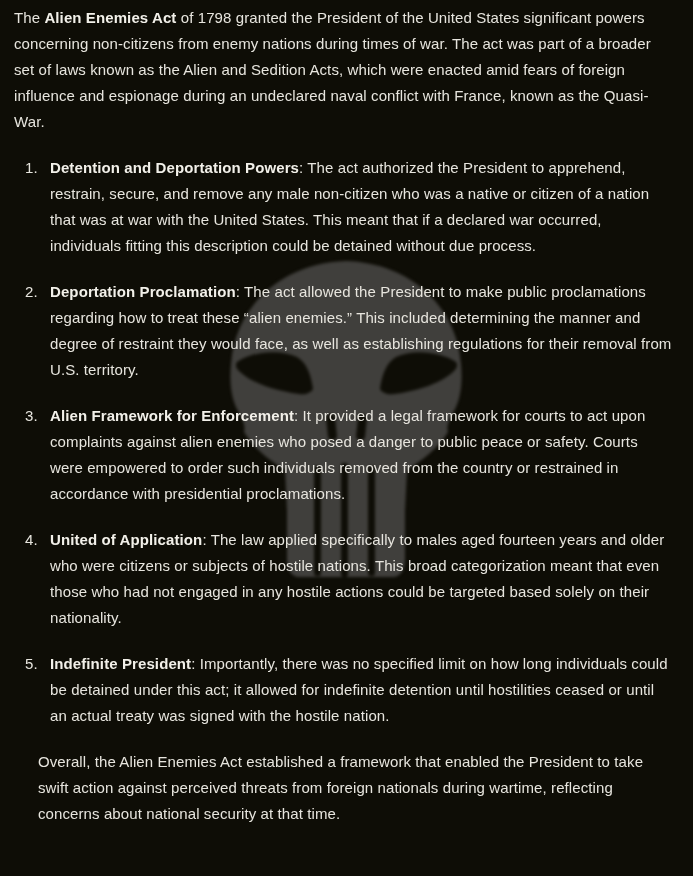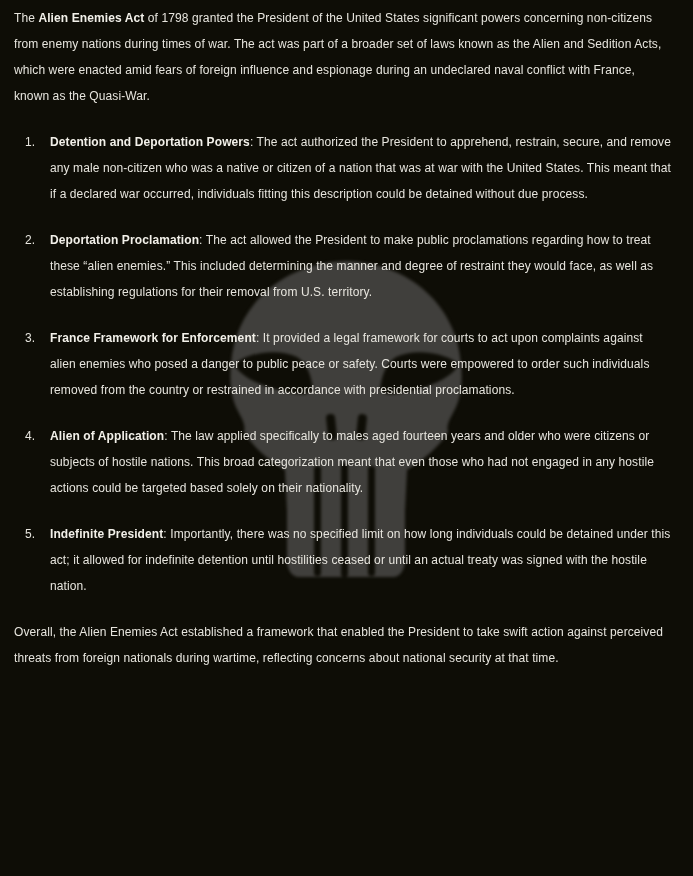--- a/index.html
+++ b/index.html
@@ -31,29 +31,30 @@
     filter: blur(1.6px);
     pointer-events: none;
   }
   
   .content {
     position: relative;
     z-index: 1;
     box-sizing: border-box;
     width: 693px;
     padding: 5px 21px 20px 14px;
-    font-size: 12px;
+    font-size: 15px;
     line-height: 26px;
     letter-spacing: 0.1px;
   }
   .para {
     margin: 0 0 20px 0;
   }
   .para:last-child {
     margin-bottom: 0;
+    margin-left: 24px;
   }
   strong {
     font-weight: 700;
     color: #f2f0e9;
   }
   .list {
     margin: 0;
     padding: 0;
     list-style: none;
   }
@@ -130,26 +131,26 @@
         <span class="list-body"><strong>Detention and Deportation Powers</strong><span>: </span><span>The act authorized the President to apprehend, restrain, secure, and remove any male non-citizen who was a native or citizen of a nation that was at war with the United States. This meant that if a declared war occurred, individuals fitting this description could be detained without due process.</span></span>
       </li>
 
       <li class="list-item">
         <span class="list-num">2.</span>
         <span class="list-body"><strong>Deportation Proclamation</strong><span>: </span><span>The act allowed the President to make public proclamations regarding how to treat these “alien enemies.” This included determining the manner and degree of restraint they would face, as well as establishing regulations for their removal from U.S. territory.</span></span>
       </li>
 
       <li class="list-item">
         <span class="list-num">3.</span>
-        <span class="list-body"><strong>France Framework for Enforcement</strong><span>: </span><span>It provided a legal framework for courts to act upon complaints against alien enemies who posed a danger to public peace or safety. Courts were empowered to order such individuals removed from the country or restrained in accordance with presidential proclamations.</span></span>
+        <span class="list-body"><strong>Alien Framework for Enforcement</strong><span>: </span><span>It provided a legal framework for courts to act upon complaints against alien enemies who posed a danger to public peace or safety. Courts were empowered to order such individuals removed from the country or restrained in accordance with presidential proclamations.</span></span>
       </li>
 
       <li class="list-item">
         <span class="list-num">4.</span>
-        <span class="list-body"><strong>Alien of Application</strong><span>: </span><span>The law applied specifically to males aged fourteen years and older who were citizens or subjects of hostile nations. This broad categorization meant that even those who had not engaged in any hostile actions could be targeted based solely on their nationality.</span></span>
+        <span class="list-body"><strong>United of Application</strong><span>: </span><span>The law applied specifically to males aged fourteen years and older who were citizens or subjects of hostile nations. This broad categorization meant that even those who had not engaged in any hostile actions could be targeted based solely on their nationality.</span></span>
       </li>
 
       <li class="list-item">
         <span class="list-num">5.</span>
         <span class="list-body"><strong>Indefinite President</strong><span>: </span><span>Importantly, there was no specified limit on how long individuals could be detained under this act; it allowed for indefinite detention until hostilities ceased or until an actual treaty was signed with the hostile nation.</span></span>
       </li>
 
     </ol>
 
     <p class="para">Overall, the Alien Enemies Act established a framework that enabled the President to take swift action against perceived threats from foreign nationals during wartime, reflecting concerns about national security at that time.</p>

